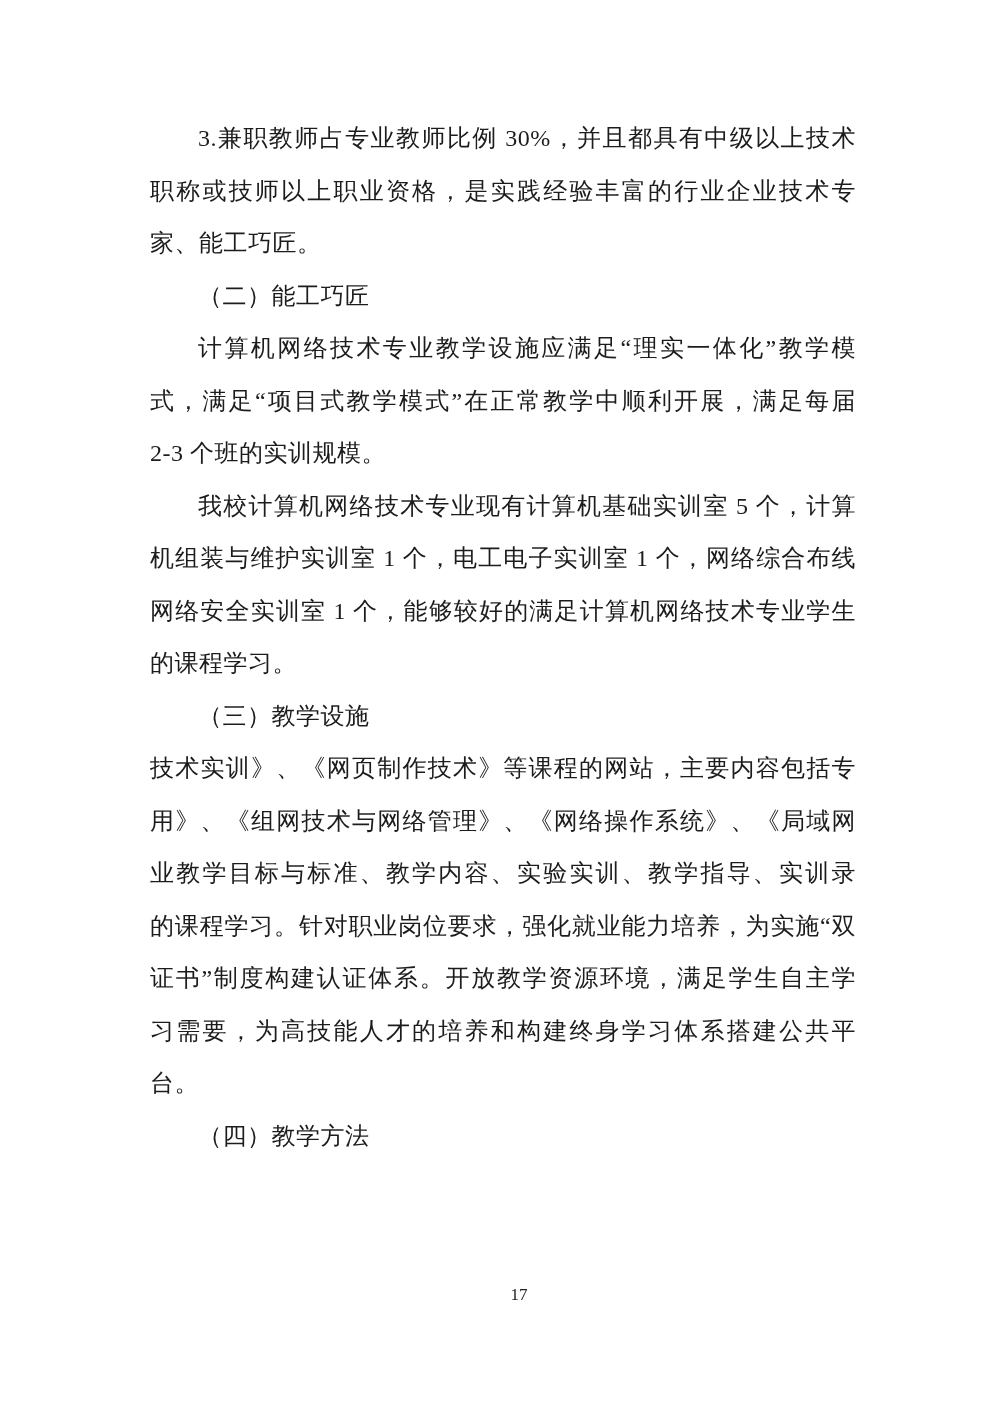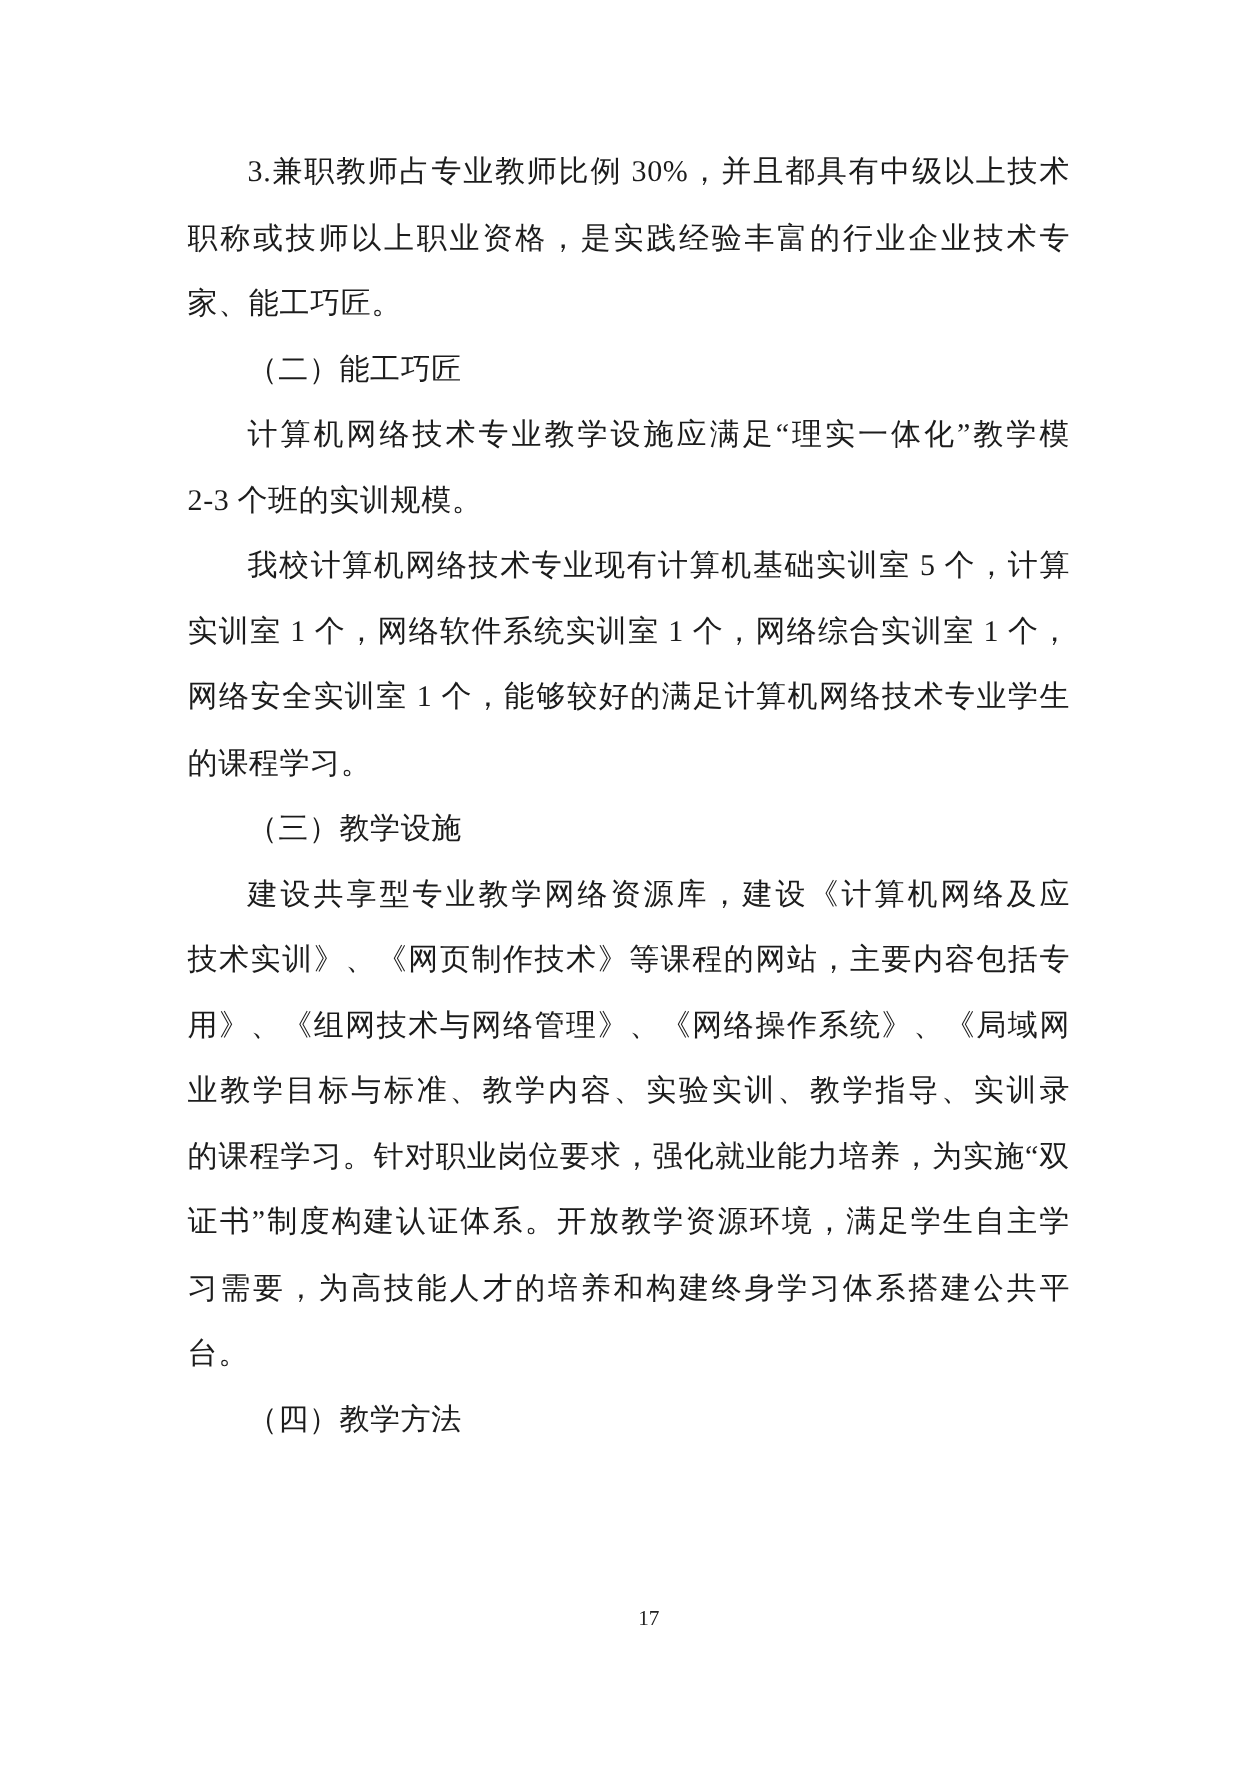--- a/index.html
+++ b/index.html
@@ -52,27 +52,27 @@
 </head>
 <body>
 
 <div class="page">
   <div class="doc-body" id="doc-body">
       <div class="line indent">3.兼职教师占专业教师比例 30%，并且都具有中级以上技术</div>
       <div class="line">职称或技师以上职业资格，是实践经验丰富的行业企业技术专</div>
       <div class="line end">家、能工巧匠。</div>
       <div class="line end indent">（二）能工巧匠</div>
       <div class="line indent">计算机网络技术专业教学设施应满足“理实一体化”教学模</div>
+      <div class="line">式，满足“项目式教学模式”在正常教学中顺利开展，满足每届</div>
       <div class="line end">2-3 个班的实训规模。</div>
       <div class="line indent">我校计算机网络技术专业现有计算机基础实训室 5 个，计算</div>
-      <div class="line">实训室 1 个，网络软件系统实训室 1 个，网络综合实训室 1 个，</div>
+      <div class="line">机组装与维护实训室 1 个，电工电子实训室 1 个，网络综合布线</div>
       <div class="line">网络安全实训室 1 个，能够较好的满足计算机网络技术专业学生</div>
       <div class="line end">的课程学习。</div>
       <div class="line end indent">（三）教学设施</div>
-      <div class="line indent">建设共享型专业教学网络资源库，建设《计算机网络及应</div>
       <div class="line">技术实训》、《网页制作技术》等课程的网站，主要内容包括专</div>
       <div class="line">用》、《组网技术与网络管理》、《网络操作系统》、《局域网</div>
       <div class="line">业教学目标与标准、教学内容、实验实训、教学指导、实训录像、</div>
       <div class="line">的课程学习。针对职业岗位要求，强化就业能力培养，为实施“双</div>
       <div class="line">证书”制度构建认证体系。开放教学资源环境，满足学生自主学</div>
       <div class="line">习需要，为高技能人才的培养和构建终身学习体系搭建公共平</div>
       <div class="line end">台。</div>
       <div class="line end indent">（四）教学方法</div>
     </div>
   <div class="pagenum">17</div>

